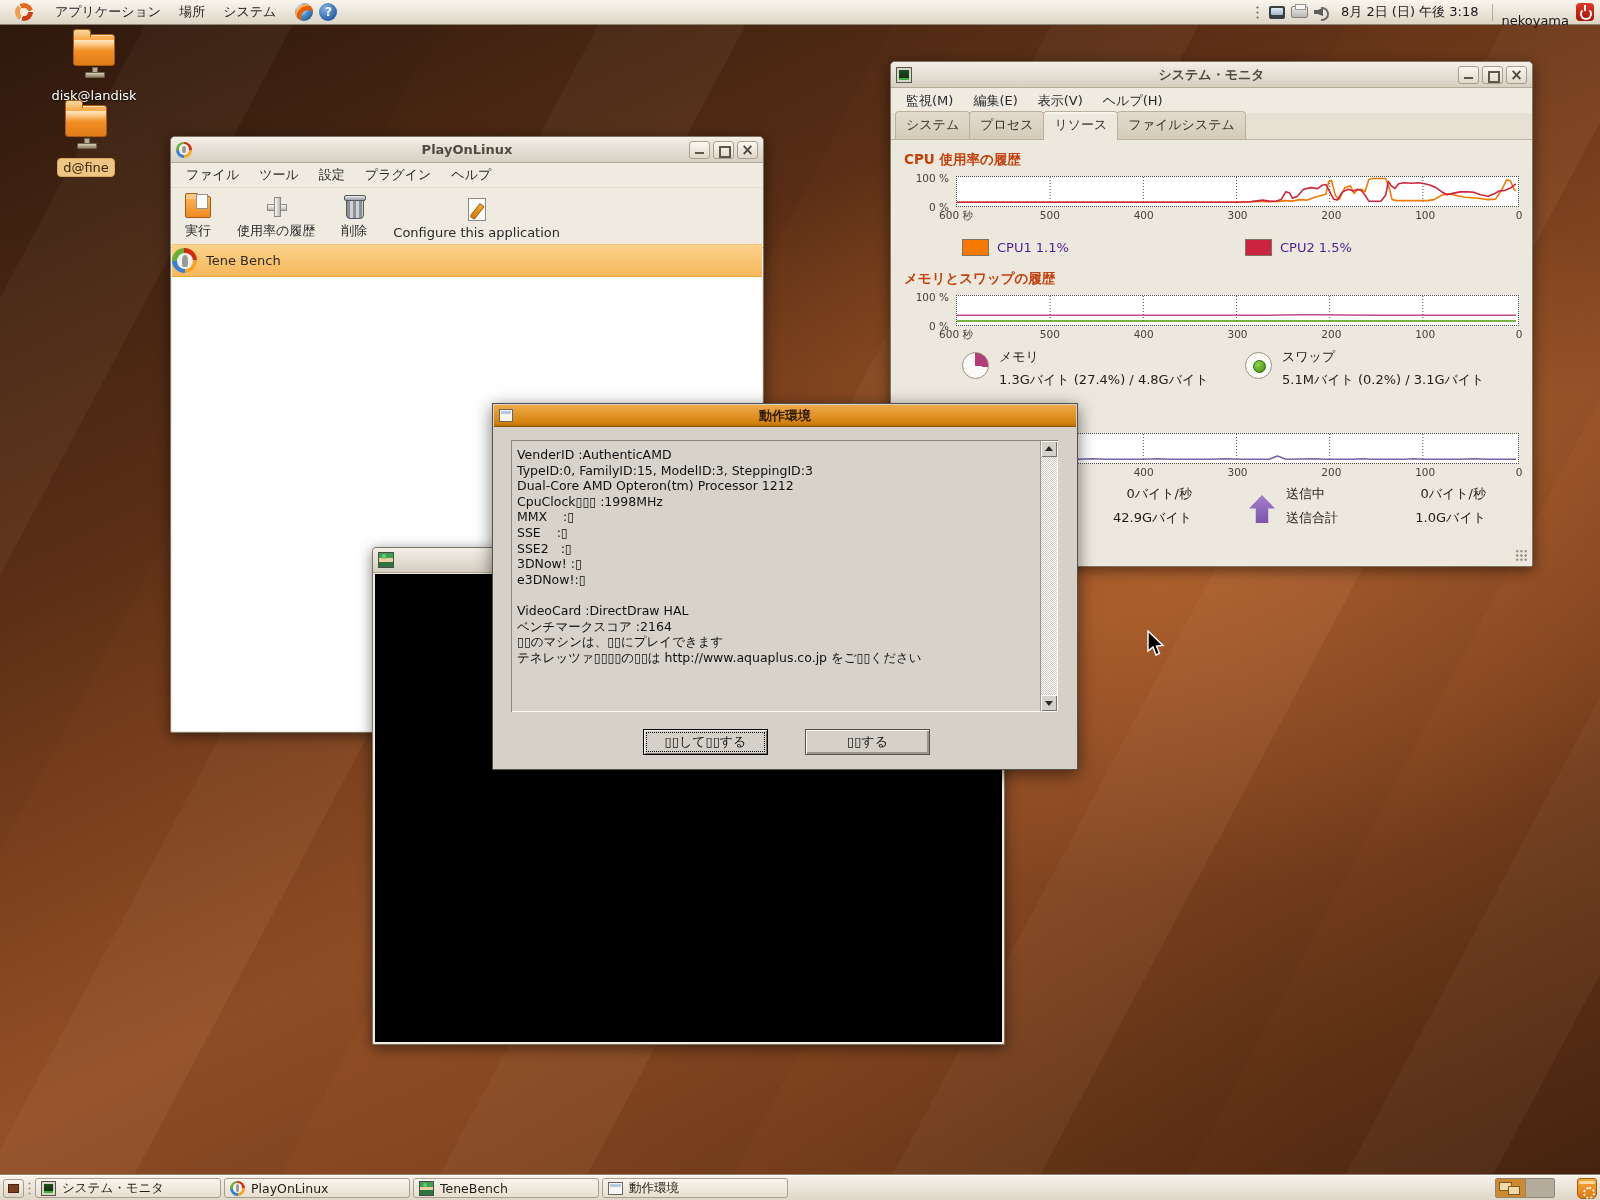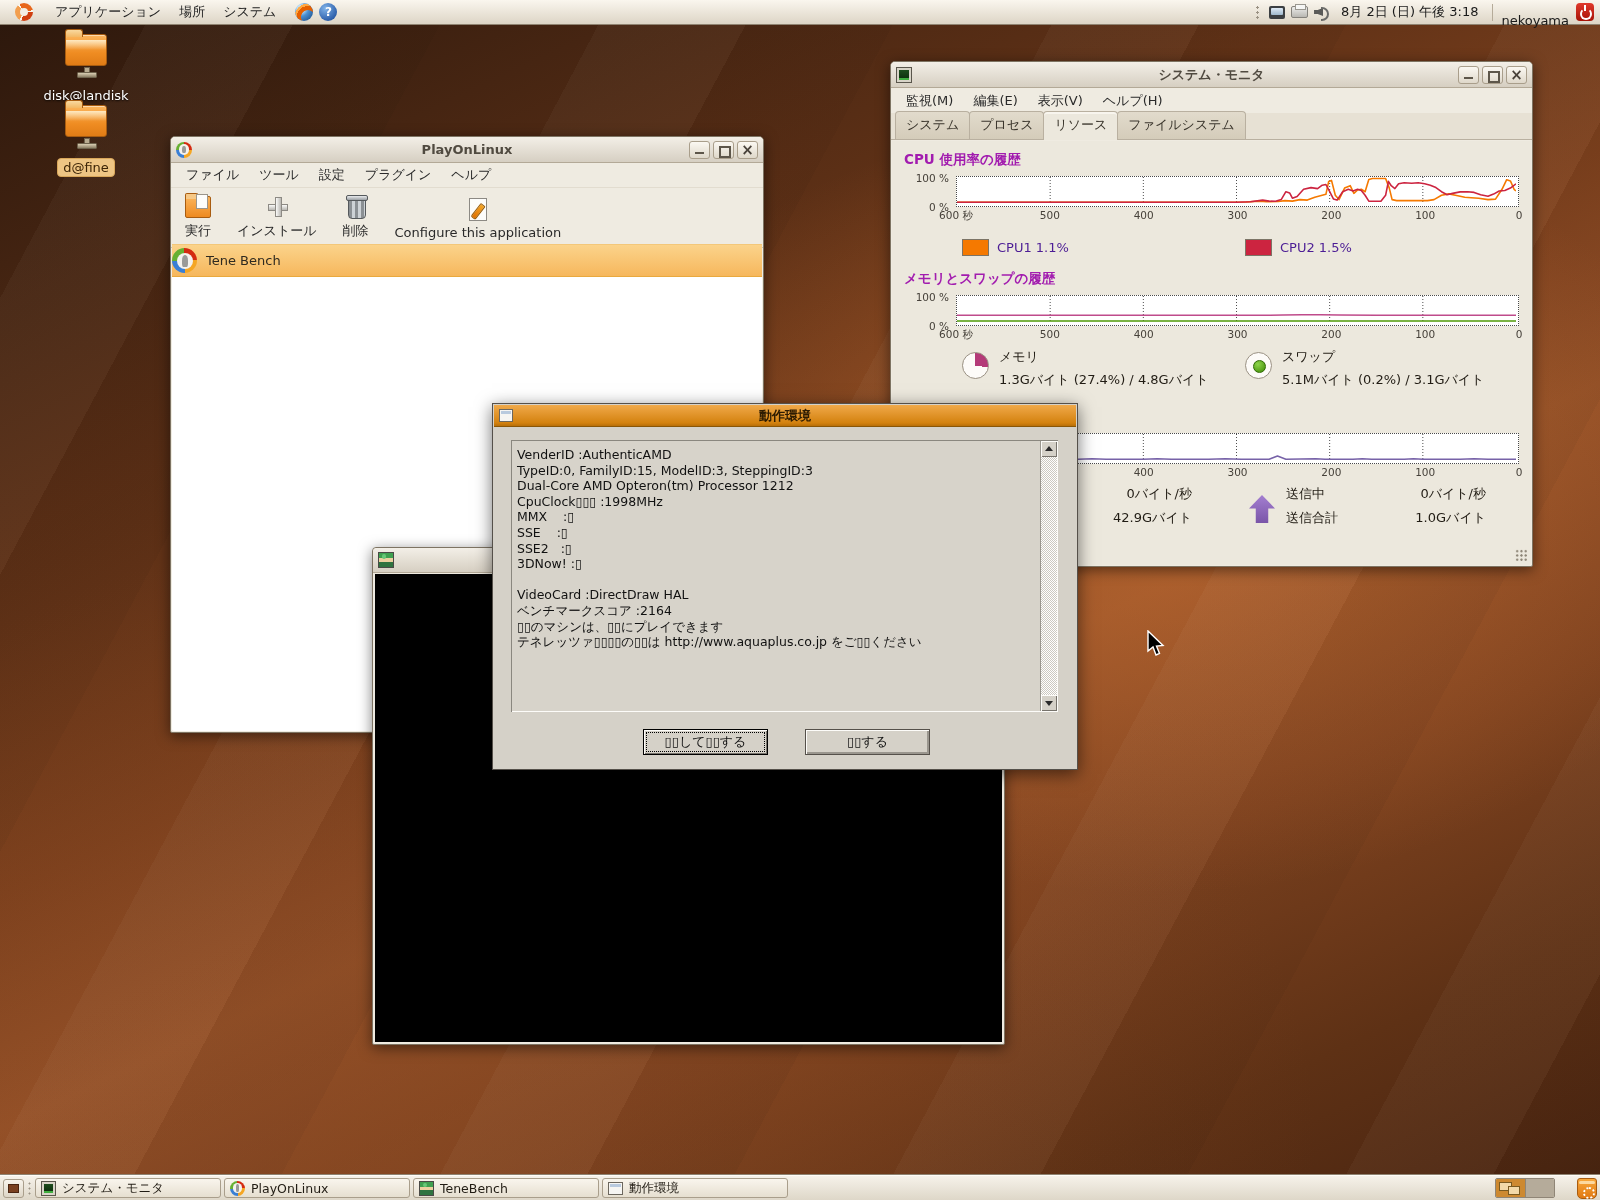--- a/index.html
+++ b/index.html
@@ -133,21 +133,21 @@
   #tenebench .black-area { position:absolute; left:2px; right:2px; top:26px; bottom:2px; background:#000; }
 
   
   #sysmon { left:890px; top:61px; width:643px; height:506px; z-index:10; }
   #sysmon .menubar { border-bottom:none; }
   .tabs { display:flex; align-items:flex-end; height:27px; padding:0 4px; background:#e7e1d4; border-bottom:1px solid #b9b0a0; }
   .tab { padding:4px 10px 5px; font-size:13px; color:#3a352c; background:linear-gradient(#e2dbcc,#d4ccba);
     border:1px solid #b9b0a0; border-bottom:none; border-radius:4px 4px 0 0; margin-right:-1px; }
   .tab.active { background:#ece8dd; padding-bottom:6px; position:relative; top:1px; box-shadow:inset 0 2px 0 #f8f5ee; }
   .sm-content { position:absolute; left:1px; right:1px; top:79px; bottom:1px; background:#ece8dd; border-radius:0 0 2px 2px; padding:10px 12px 0; overflow:hidden; }
-  .sm-heading { font-weight:bold; font-size:13.5px; color:#a21caf; }
+  .sm-heading { font-weight:bold; font-size:13.5px; color:#c2410c; }
   .chart-row { display:flex; margin-top:7px; }
   .ylabels { width:52px; position:relative; font-size:10.5px; color:#46413a; }
   .ylabels .yl-top { position:absolute; right:7px; top:-4px; }
   .ylabels .yl-bot { position:absolute; right:7px; bottom:10px; }
   .chart-col { flex:1; }
   .plot { height:31px; background:#fff; border:1px dotted #4a4a4a; position:relative; }
   .plot svg { display:block; }
   .ticks { position:relative; height:16px; font-size:10.5px; color:#46413a; }
   .ticks span { position:absolute; top:2px; transform:translateX(-50%); white-space:nowrap; }
   .legend1 { position:relative; height:26px; margin-top:6px; }
@@ -246,21 +246,21 @@
     <span class="mini-icon icon-display"></span>
     <span class="mini-icon icon-printer"></span>
     <span class="mini-icon icon-speaker"></span>
     <span class="clock-label">8月 2日 (日) 午後 3:18</span>
     <span class="panel-sep"></span>
     <span class="user-label">nekoyama</span>
     <span class="power-icon"></span>
   </div>
 </div>
 
-<div class="desk-icon" style="left:28px; top:32px;">
+<div class="desk-icon" style="left:36px; top:32px;">
   <div class="folder-wrap">
     <div class="folder"></div>
     <div class="net-stand"></div>
   </div>
   <span class="desk-label">disk@landisk</span>
 </div>
 <div class="desk-icon" style="left:28px; top:103px;">
   <div class="folder-wrap">
     <div class="folder"></div>
     <div class="net-stand"></div>
@@ -285,21 +285,21 @@
     <span class="menu-entry">プラグイン</span>
     <span class="menu-entry">ヘルプ</span>
   </div>
   <div class="pol-toolbar">
     <div class="tool-item">
       <span class="ti-run"></span>
       <span>実行</span>
     </div>
     <div class="tool-item">
       <span class="ti-add"></span>
-      <span>インストール</span>
+      <span>使用率の履歴</span>
     </div>
     <div class="tool-item">
       <span class="ti-trash"></span>
       <span>削除</span>
     </div>
     <div class="tool-item">
       <span class="ti-conf"></span>
       <span>Configure this application</span>
     </div>
   </div>
@@ -477,20 +477,21 @@
   <div class="dlg-textarea">
     <div>
         <div class="dlg-line">VenderID :AuthenticAMD</div>
         <div class="dlg-line">TypeID:0, FamilyID:15, ModelID:3, SteppingID:3</div>
         <div class="dlg-line">Dual-Core AMD Opteron(tm) Processor 1212</div>
         <div class="dlg-line">CpuClock▯▯▯ :1998MHz</div>
         <div class="dlg-line">MMX    :▯</div>
         <div class="dlg-line">SSE    :▯</div>
         <div class="dlg-line">SSE2   :▯</div>
         <div class="dlg-line">3DNow! :▯</div>
+        <div class="dlg-line">e3DNow!:▯</div>
         <div class="dlg-line">&nbsp;</div>
         <div class="dlg-line">VideoCard :DirectDraw HAL</div>
         <div class="dlg-line">ベンチマークスコア :2164</div>
         <div class="dlg-line">▯▯のマシンは、▯▯にプレイできます</div>
         <div class="dlg-line">テネレッツァ▯▯▯▯の▯▯は http://www.aquaplus.co.jp をご▯▯ください</div>
       </div>
     <div class="dlg-scroll">
       <span class="sb-btn up"></span>
       <span class="sb-btn down"></span>
     </div>

